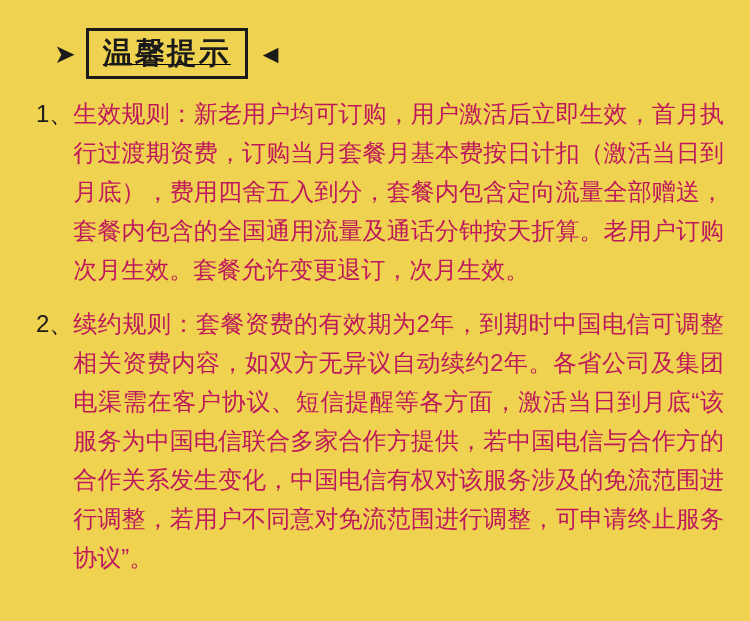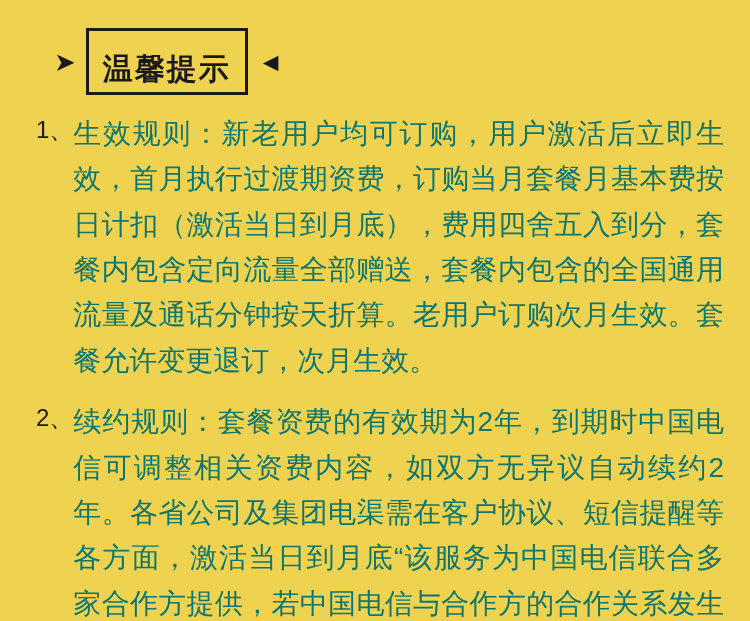--- a/index.html
+++ b/index.html
@@ -34,22 +34,23 @@
     display: inline-block;
   }
   .arrow-left {
     margin-right: 10px;
   }
   .arrow-right {
     margin-left: 10px;
   }
   .title-box {
     border: 3px solid #1a1a1a;
-    padding: 21px 14px 7px 14px;
+    padding: 5px 14px 7px 14px;
     background: transparent;
+    text-decoration: underline;
   }
   .title-text {
     font-size: 30px;
     font-weight: bold;
     color: #1a1a1a;
     line-height: 1.1;
     letter-spacing: 2px;
     white-space: nowrap;
   }
   .items {
@@ -62,23 +63,23 @@
   }
   .item-num {
     font-size: 24px;
     line-height: 1.62;
     color: #1a1a1a;
     flex: 0 0 auto;
     white-space: nowrap;
     padding-left: 10px;
   }
   .item-body {
-    font-size: 28px;
+    font-size: 24px;
     line-height: 1.62;
-    color: #0f766e;
+    color: #be185d;
     text-align: justify;
     text-justify: inter-ideograph;
     flex: 1 1 auto;
   }
 </style>
 </head>
 <body>
 
 <div class="page">
 

